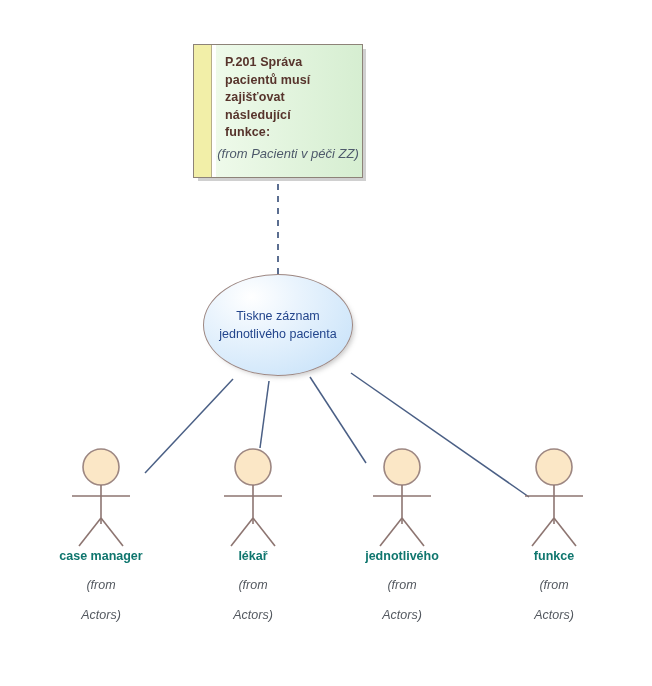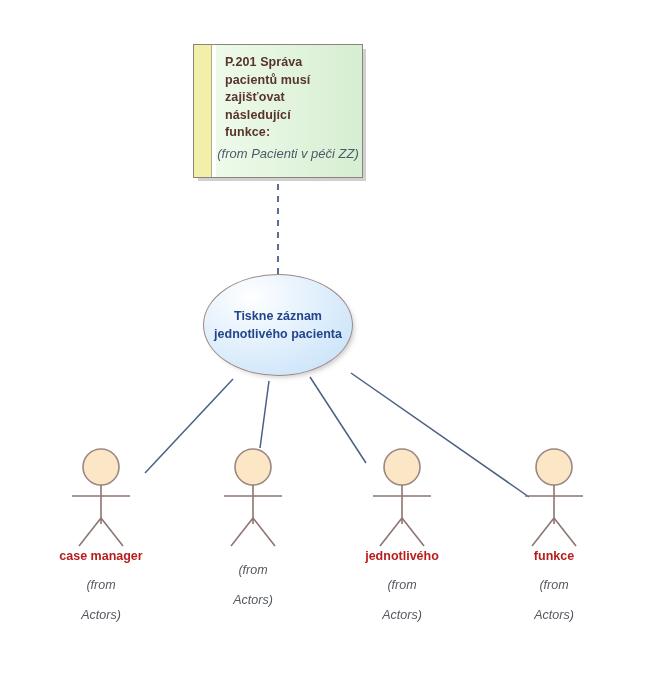--- a/index.html
+++ b/index.html
@@ -93,21 +93,21 @@
     border: 1.6px solid #9d8782;
     box-sizing: border-box;
     background: radial-gradient(ellipse at 32% 22%, #ffffff 0%, #eaf4fd 32%, #cfe6fa 78%, #c3ddf6 100%);
     box-shadow: 3px 3px 5px -2px rgba(130,130,130,0.45);
     display: flex;
     align-items: center;
     justify-content: center;
   }
   .usecase-label {
     font-size: 12.5px;
-    font-weight: bold;
+    font-weight: normal;
     color: #23458c;
     text-align: center;
     line-height: 18px;
     white-space: pre-line;
     padding: 0 6px;
   }
 
   
   .actor {
     position: absolute;
@@ -115,21 +115,21 @@
     text-align: center;
   }
   .actor-figure {
     position: relative;
     width: 130px;
     height: 100px;
   }
   .actor-name {
     font-size: 12.5px;
     font-weight: bold;
-    color: #b91c1c;
+    color: #0f766e;
     margin-top: 1px;
     white-space: nowrap;
   }
   .actor-from {
     font-size: 12.5px;
     font-style: italic;
     color: #53585f;
     line-height: 30px;
     margin-top: 7px;
     white-space: pre-line;
@@ -193,20 +193,21 @@
       <svg width="130" height="100">
         <g transform="translate(65,0)">
           <circle cx="0" cy="19" r="18" fill="#fbe7c6" stroke="#9d8782" stroke-width="1.6"></circle>
           <line x1="0" y1="37" x2="0" y2="76" stroke="#8d7571" stroke-width="1.6"></line>
           <line x1="-29" y1="48" x2="29" y2="48" stroke="#8d7571" stroke-width="1.6"></line>
           <line x1="0" y1="70" x2="-22" y2="98" stroke="#8d7571" stroke-width="1.6"></line>
           <line x1="0" y1="70" x2="22" y2="98" stroke="#8d7571" stroke-width="1.6"></line>
         </g>
       </svg>
     </div>
+    <div class="actor-name">lékař</div>
     <div class="actor-from">(from
 Actors)</div>
   </div>
 
   <div class="actor" style="left:337px; top:448px;">
     <div class="actor-figure">
       <svg width="130" height="100">
         <g transform="translate(65,0)">
           <circle cx="0" cy="19" r="18" fill="#fbe7c6" stroke="#9d8782" stroke-width="1.6"></circle>
           <line x1="0" y1="37" x2="0" y2="76" stroke="#8d7571" stroke-width="1.6"></line>

